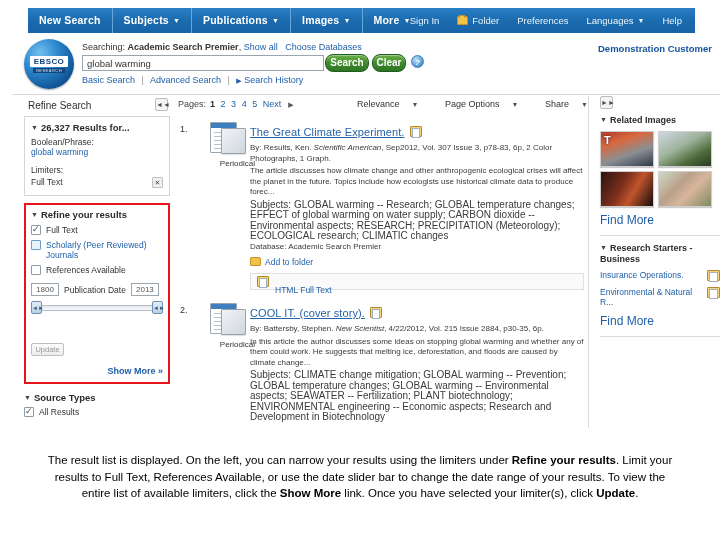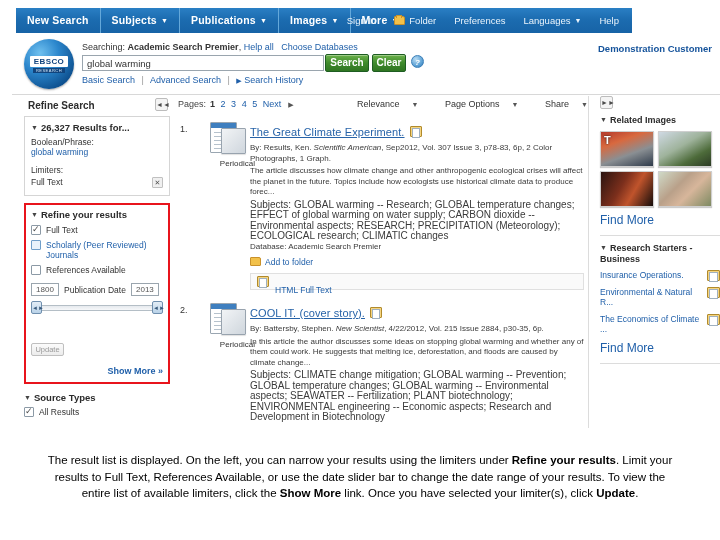--- a/index.html
+++ b/index.html
@@ -11,21 +11,21 @@
     overflow:hidden;
     position:relative;
   }
 
   
   #shot { position:absolute; left:0; top:0; width:720px; height:446px; background:#fff; overflow:hidden; }
   #shot-inner { position:absolute; left:12px; top:8px; width:708px; height:438px; background:#fff; }
 
   
   .topnav {
-    position:absolute; left:4px; top:0; width:616px; height:25px;
+    position:absolute; left:16px; top:0; width:667px; height:25px;
     background:linear-gradient(to bottom,#2a7fc4 0%,#1c6cb0 45%,#1763a6 100%);
     color:#fff;
   }
   .topnav .left { position:absolute; left:0; top:0; height:25px; display:flex; align-items:center; }
   .topnav .right { position:absolute; right:4px; top:0; height:25px; display:flex; align-items:center; }
   .navitem {
     font-size:10.5px; font-weight:bold; color:#fff; padding:0 11px;
     height:25px; line-height:25px; white-space:nowrap; letter-spacing:0.2px;
   }
   .navitem.sep { border-left:1px solid #64a8da; }
@@ -57,42 +57,42 @@
   .searching-line { position:absolute; left:70px; top:9px; font-size:9px; color:#333; white-space:nowrap; }
   .searching-line b { font-weight:bold; }
   .searching-line .lnk { color:#1f5fa9; text-decoration:none; }
   .searchbox {
     position:absolute; left:70px; top:22px; width:242px; height:16px;
     border:1px solid #9aa5ae; background:#fff; font-size:9.5px; color:#333;
     padding:1px 4px; line-height:13px; overflow:hidden; white-space:nowrap;
   }
   .btn-green {
     position:absolute; top:21px; height:18px; color:#fff; font-size:10px; font-weight:bold;
-    border:1px solid #1e5d22; border-radius:2px; line-height:16px; text-align:center;
+    border:1px solid #1e5d22; border-radius:8px; line-height:16px; text-align:center;
     background:linear-gradient(to bottom,#6cb24a 0%,#3f8a2c 50%,#2f7522 100%);
     box-shadow:inset 0 1px 0 rgba(255,255,255,.35);
   }
   #btn-search { left:313px; width:44px; }
   #btn-clear  { left:360px; width:34px; }
   .help-ic {
     position:absolute; left:399px; top:22px; width:13px; height:13px; border-radius:50%;
     background:radial-gradient(circle at 35% 30%,#b9dcf3,#5fa3d6 60%,#2e76b4);
     color:#fff; font-size:8px; font-weight:bold; font-style:italic;
     text-align:center; line-height:13px; border:1px solid #3b7fb8;
   }
   .modeline { position:absolute; left:70px; top:42px; font-size:9px; color:#1f5fa9; white-space:nowrap; }
   .modeline .sepbar { color:#999; margin:0 4px; }
   .demo-cust { position:absolute; right:8px; top:10px; font-size:9.5px; font-weight:bold; color:#15539b; }
 
   
   .colwrap { position:absolute; left:0; top:88px; width:708px; height:350px; }
 
   
   .leftcol { position:absolute; left:12px; top:0; width:146px; }
-  .panel-hd { font-size:10px; font-weight:bold; color:#2d2d2d; padding:4px 0 5px 4px; position:relative; }
+  .panel-hd { font-size:10px; font-weight:normal; color:#2d2d2d; padding:4px 0 5px 4px; position:relative; }
   .collapse-btn {
     position:absolute; right:2px; top:2px; width:13px; height:13px; border:1px solid #bcbcbc;
     background:#f4f4f4; border-radius:2px; font-size:7px; color:#4b4b4b; text-align:center; line-height:12px;
   }
   .card { border:1px solid #d5d5d5; background:#fff; padding:5px 6px 8px 6px; }
   .sec-title { font-size:9.5px; font-weight:bold; color:#2b2b2b; margin-bottom:4px; }
   .tri { display:inline-block; margin-right:3px; font-size:7px; color:#444; transform:translateY(-1px); }
   .lbl { font-size:8.5px; color:#333; }
   .qterm { font-size:8.5px; color:#1f5fa9; }
   .limiter-row { position:relative; font-size:8.5px; color:#333; margin-top:2px; }
@@ -258,21 +258,21 @@
 
   <div class="searchband">
     <div class="ebsco-logo">
       <div class="ebsco-badge">EBSCO</div>
       <div class="ebsco-sub">RESEARCH</div>
     </div>
 
     <div class="searching-line">
       <span>Searching:</span>
       <b>Academic Search Premier</b><span>,</span>
-      <span class="lnk">Help all</span>
+      <span class="lnk">Show all</span>
       &nbsp;&nbsp;<span class="lnk">Choose Databases</span>
     </div>
 
     <div class="searchbox" title="Enter search terms">global warming</div>
 
     <div class="btn-green" id="btn-search"><span>Search</span></div>
     <div class="btn-green" id="btn-clear"><span>Clear</span></div>
     <div class="help-ic">?</div>
 
     <div class="modeline">
@@ -468,24 +468,20 @@
         <span class="tri">▼</span><span>Research Starters - Business</span>
       </div>
       <div class="rs-item">
         <span>Insurance Operations.</span>
         <span class="rs-ic"></span>
       </div>
       <div class="rs-item">
         <span>Environmental &amp; Natural R...</span>
         <span class="rs-ic"></span>
       </div>
-      <div class="rs-item">
-        <span>The Economics of Climate ...</span>
-        <span class="rs-ic"></span>
-      </div>
       <div class="findmore">Find More</div>
       <div class="rc-divider"></div>
     </div>
 
   </div>
 </div>
 </div>
 
 <div class="caption">
   <span>The result list is displayed. On the left, you can narrow your results using the limiters under </span><b>Refine your results</b><span>. Limit your results to Full Text, References Available, or use the date slider bar to change the date range of your results. To view the entire list of available limiters, click the </span><b>Show More</b><span> link. Once you have selected your limiter(s), click </span><b>Update</b><span>.</span>

